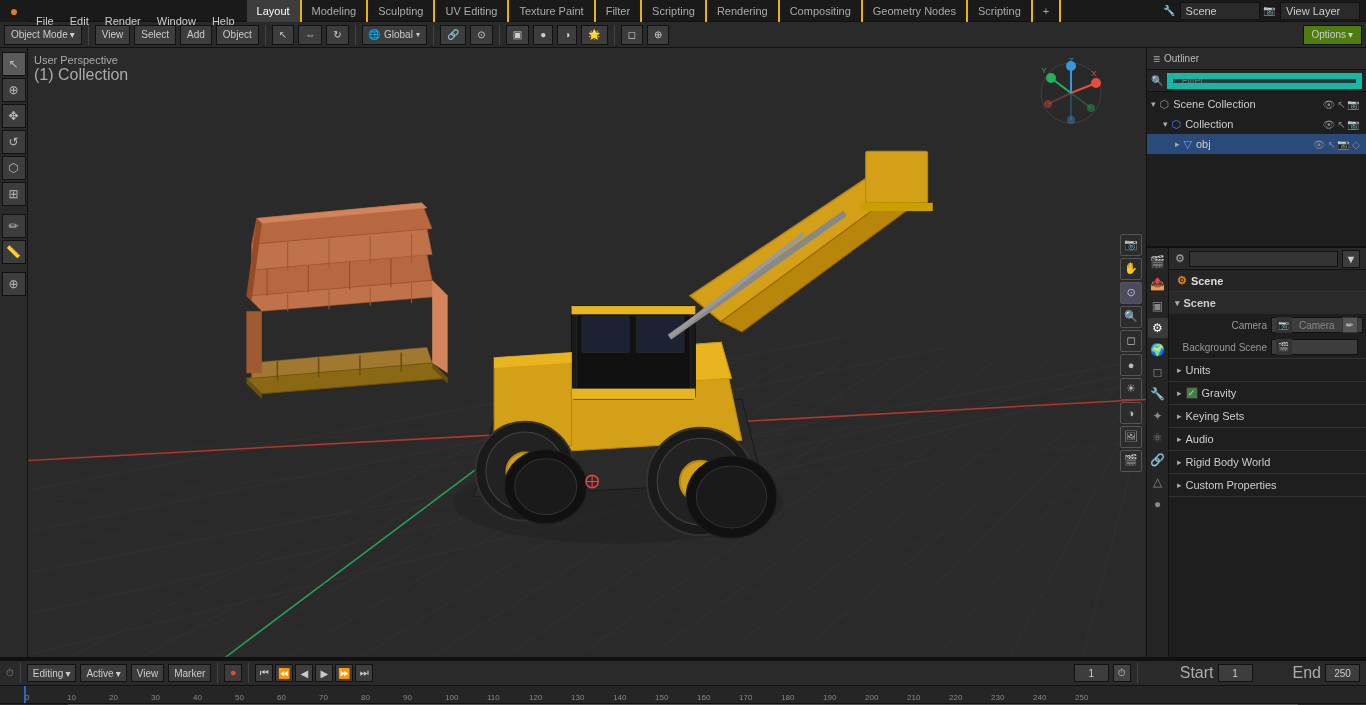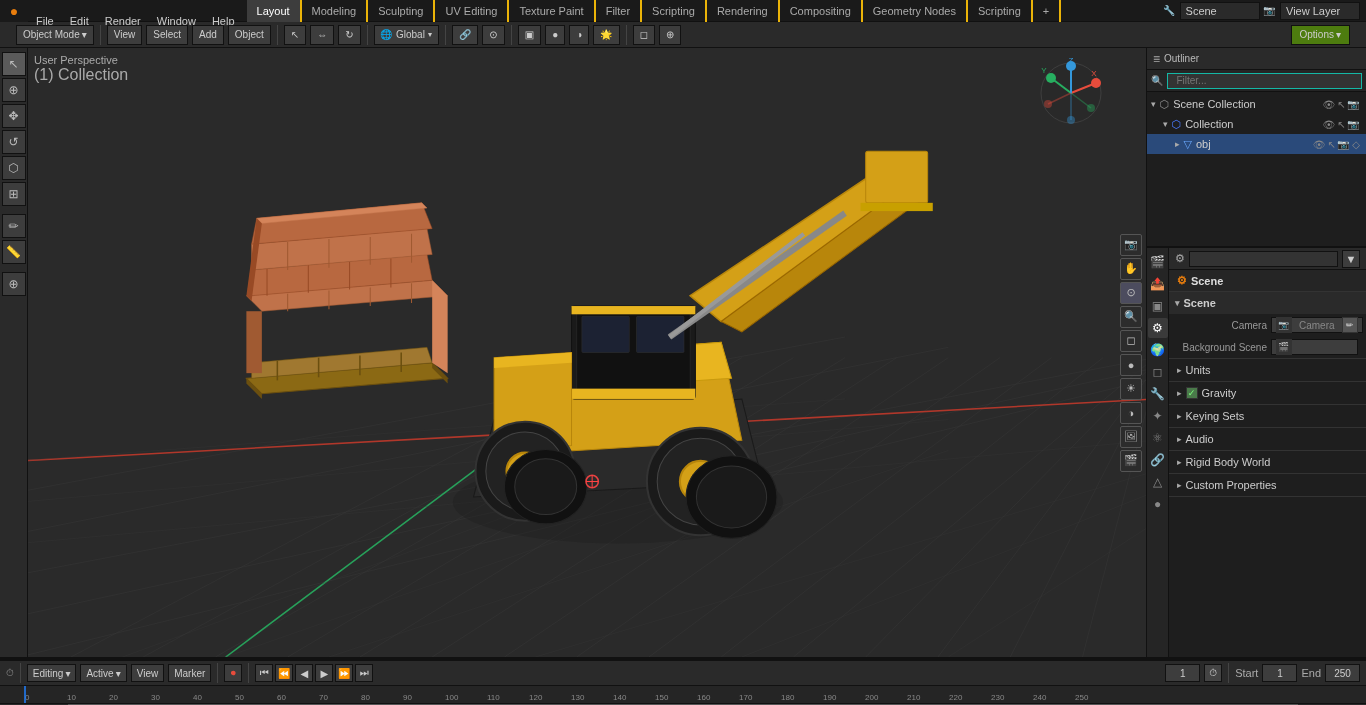--- a/index.html
+++ b/index.html
@@ -237,21 +237,21 @@
     .outliner-search {
       height: 22px;
       display: flex;
       align-items: center;
       padding: 0 4px;
       background: #252525;
       border-bottom: 1px solid #111;
     }
     .outliner-search input {
       background: #333;
-      border: 1px solid #14b8a6;
+      border: 6px solid #14b8a6;
       color: #ccc;
       font-size: 10px;
       width: 100%;
       height: 16px;
       padding: 0 8px;
     }
     .outliner-tree {
       padding: 2px 0;
     }
     .tree-item {
@@ -477,41 +477,42 @@
       background: #3d3d3d;
       border: 1px solid #111;
       color: #ccc;
       width: 35px;
       height: 18px;
       text-align: center;
       font-size: 10px;
       padding: 0 2px;
     }
     .timeline-label {
-      font-size: 11px;
+      font-size: 16px;
       color: #aaa;
+      margin-left: 36px;
     }
     .spacer { flex: 1; }
 
     
     .timeline-ruler {
       height: 22px;
       background: #252525;
       position: relative;
       overflow: hidden;
       border-top: 1px solid #111;
     }
 
     
     .viewport-header {
       height: 26px;
       background: #2a2a2a;
       display: flex;
       align-items: center;
-      padding: 0 16px;
+      padding: 0 4px;
       gap: 4px;
       border-bottom: 1px solid #111;
     }
 
     
     .options-btn {
       margin-left: auto;
       background: #4d7c0f;
       border: 1px solid #111;
       color: #ccc;

